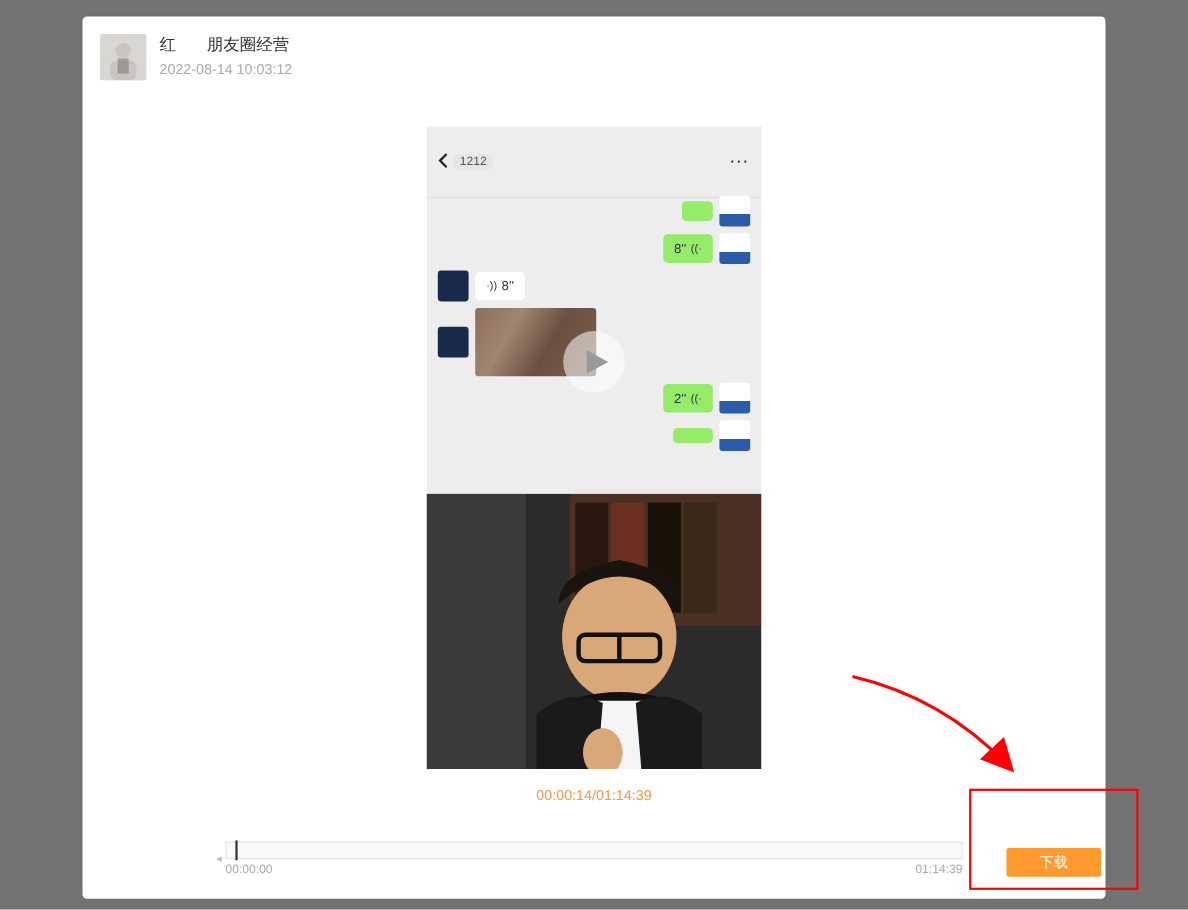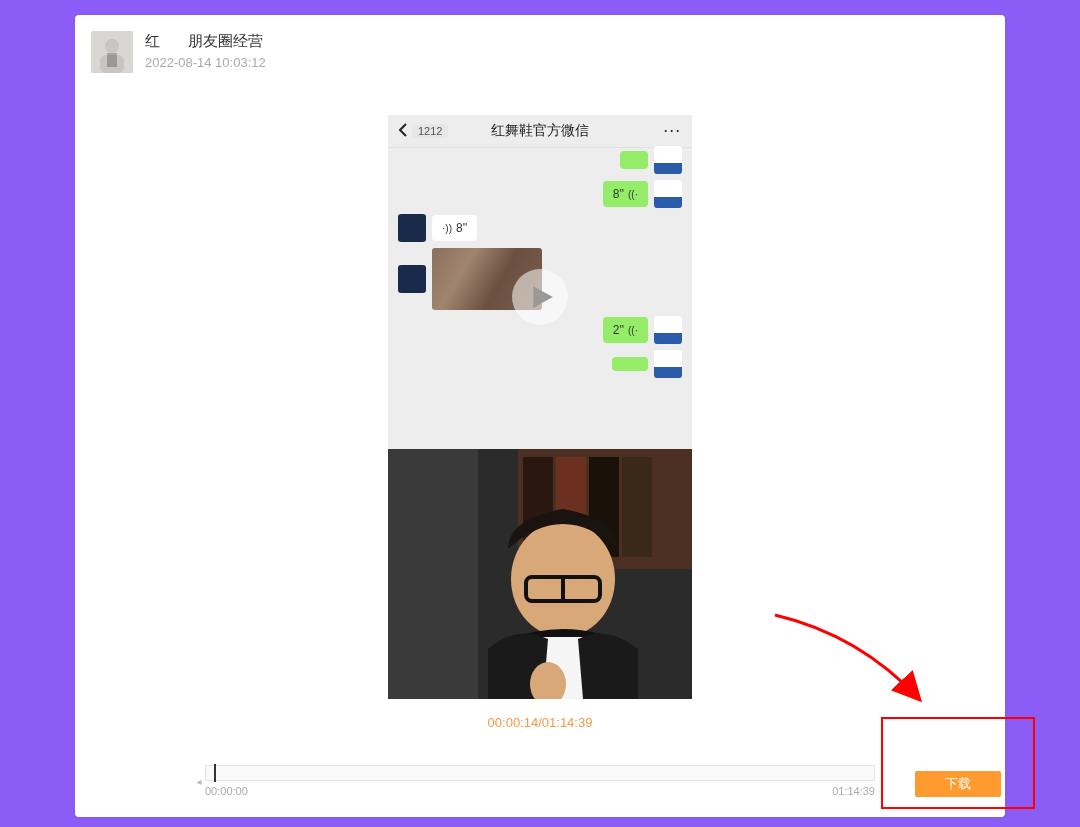--- a/index.html
+++ b/index.html
@@ -1,28 +1,28 @@
 <!DOCTYPE html>
 <html><head>
 <meta charset="utf-8">
 <style>
   html,body{margin:0;padding:0;background:#f5f5f5;font-family:-apple-system,"PingFang SC","Microsoft YaHei",sans-serif;}
-  .page{width:1080px;height:827px;position:relative;background:#8b5cf6;}
+  .page{width:1080px;height:827px;position:relative;background:#737373;}
   .card{position:absolute;left:75px;top:15px;right:75px;bottom:10px;background:#fff;border-radius:4px;box-shadow:0 0 4px rgba(0,0,0,.05);}
   
   .post-header{position:absolute;left:16px;top:16px;display:flex;gap:12px;}
   .avatar{width:42px;height:42px;background:linear-gradient(135deg,#e6e6e6 0%,#cfcfcf 50%,#bdbdbd 100%);border-radius:2px;overflow:hidden;}
   .avatar svg{width:100%;height:100%;}
   .post-meta .title{font-size:15px;color:#333;line-height:20px;}
   .post-meta .title .blank{display:inline-block;width:28px;height:14px;background:#fff;vertical-align:middle;}
   .post-meta .ts{font-size:13px;color:#aaa;margin-top:4px;}
   
   .video-wrap{position:absolute;left:50%;top:100px;width:304px;transform:translateX(-50%);}
   .chat-part{height:334px;background:#ededed;position:relative;font-size:12px;}
-  .chat-header{height:32px;display:flex;align-items:center;justify-content:space-between;padding:0 10px;border-bottom:1px solid #e0e0e0;background:#ededed;}
+  .chat-header{height:32px;display:flex;align-items:center;justify-content:space-between;padding:16px 10px;border-bottom:1px solid #e0e0e0;background:#ededed;}
   .chat-back{display:flex;align-items:center;gap:4px;color:#222;}
   .chat-back .count{background:#e6e6e6;border-radius:4px;padding:1px 6px;font-size:11px;color:#555;}
   .chat-title{position:absolute;left:0;right:0;text-align:center;font-size:14px;color:#222;font-weight:500;}
   .chat-dots{color:#222;letter-spacing:2px;font-weight:bold;z-index:2;}
   .chat-body{position:relative;height:calc(100% - 32px);}
   .msg-row{display:flex;align-items:center;gap:6px;margin:6px 10px;}
   .msg-row.right{justify-content:flex-end;}
   .av-sm{width:28px;height:28px;background:#1a2a4a;border-radius:3px;flex:0 0 28px;overflow:hidden;}
   .av-sm.doctor{background:linear-gradient(#fff 0 60%,#2a5caa 60% 100%);}
   .bubble{background:#fff;border-radius:4px;padding:6px 10px;color:#333;display:flex;align-items:center;gap:4px;}
@@ -73,21 +73,20 @@
     <div class="video-wrap">
 
       <div class="chat-part">
         <div class="chat-header">
           <div class="chat-back">
             <span><svg width="10" height="14" viewBox="0 0 10 14">
                   <path d="M8 1 L2 7 L8 13" stroke="#222" stroke-width="2" fill="none"></path>
                 </svg></span>
             <span class="count">1212</span>
           </div>
-          <div class="chat-title">红舞鞋官方微信</div>
           <div class="chat-dots">···</div>
         </div>
         <div class="chat-body">
           <div class="msg-row right" style="margin-top:-2px;">
             <div class="bubble green" style="padding:2px 14px;height:14px;"></div>
             <div class="av-sm doctor"></div>
           </div>
           <div class="msg-row right">
             <div class="bubble green">
                 <span>8''</span>

